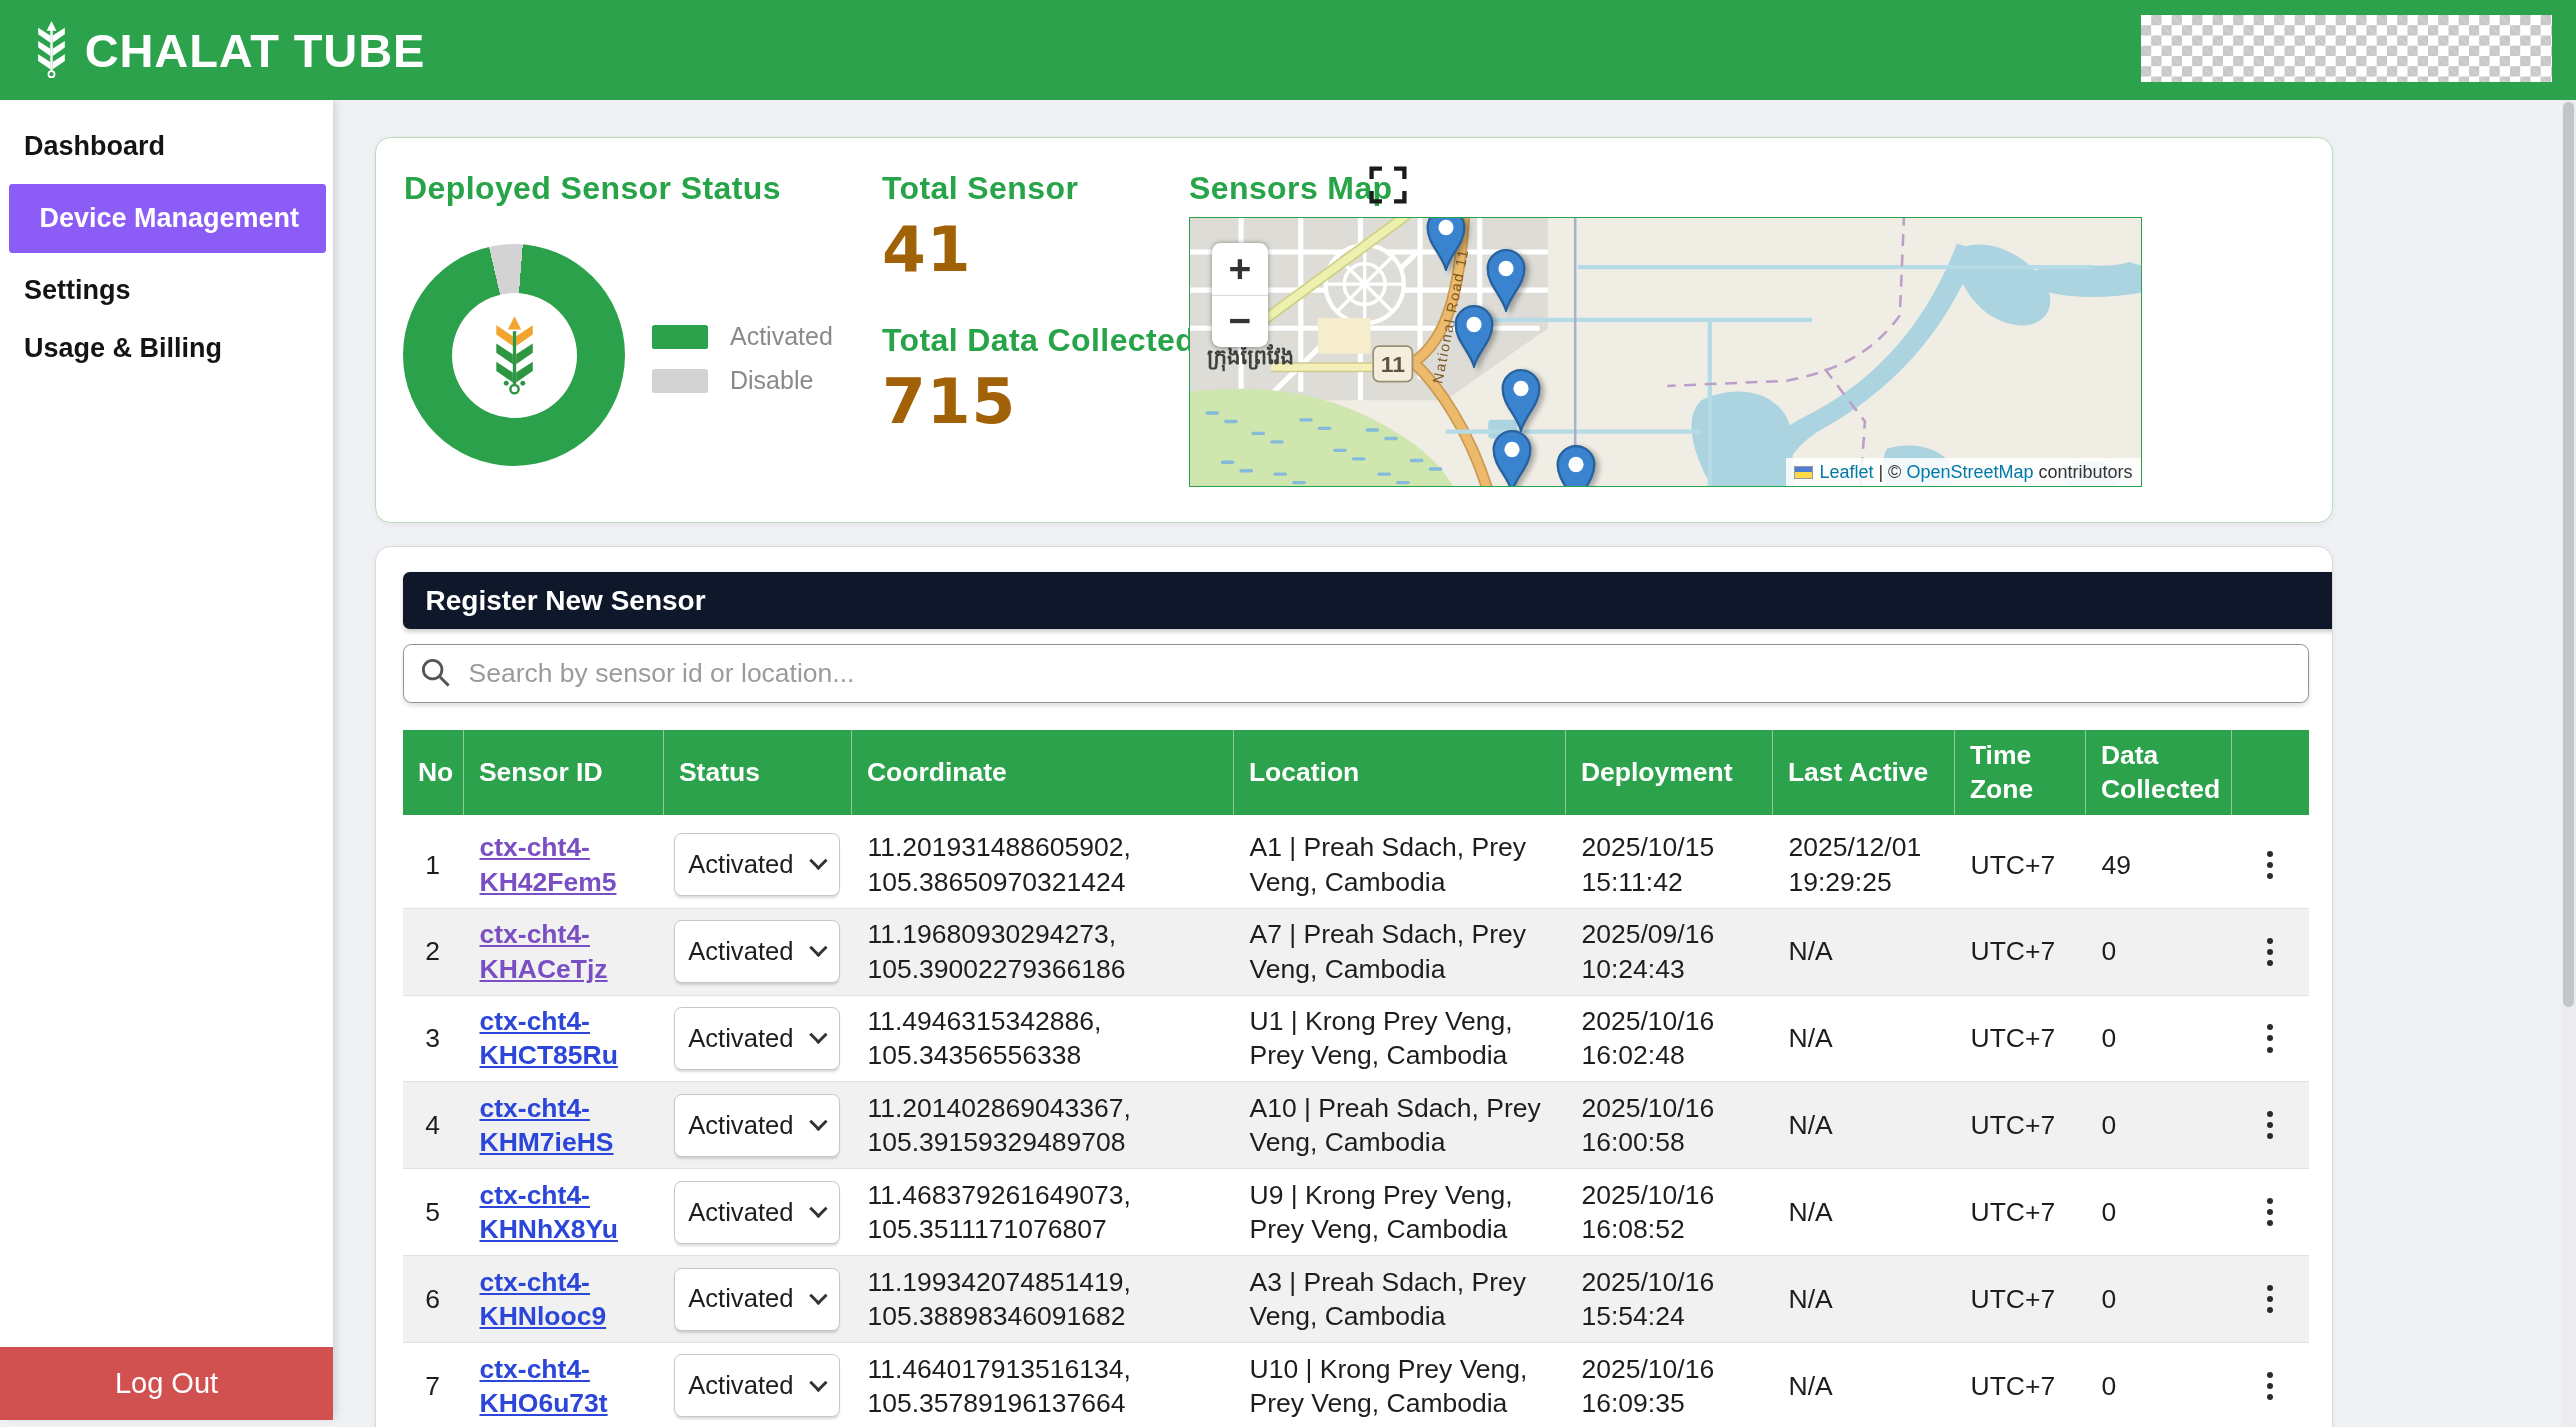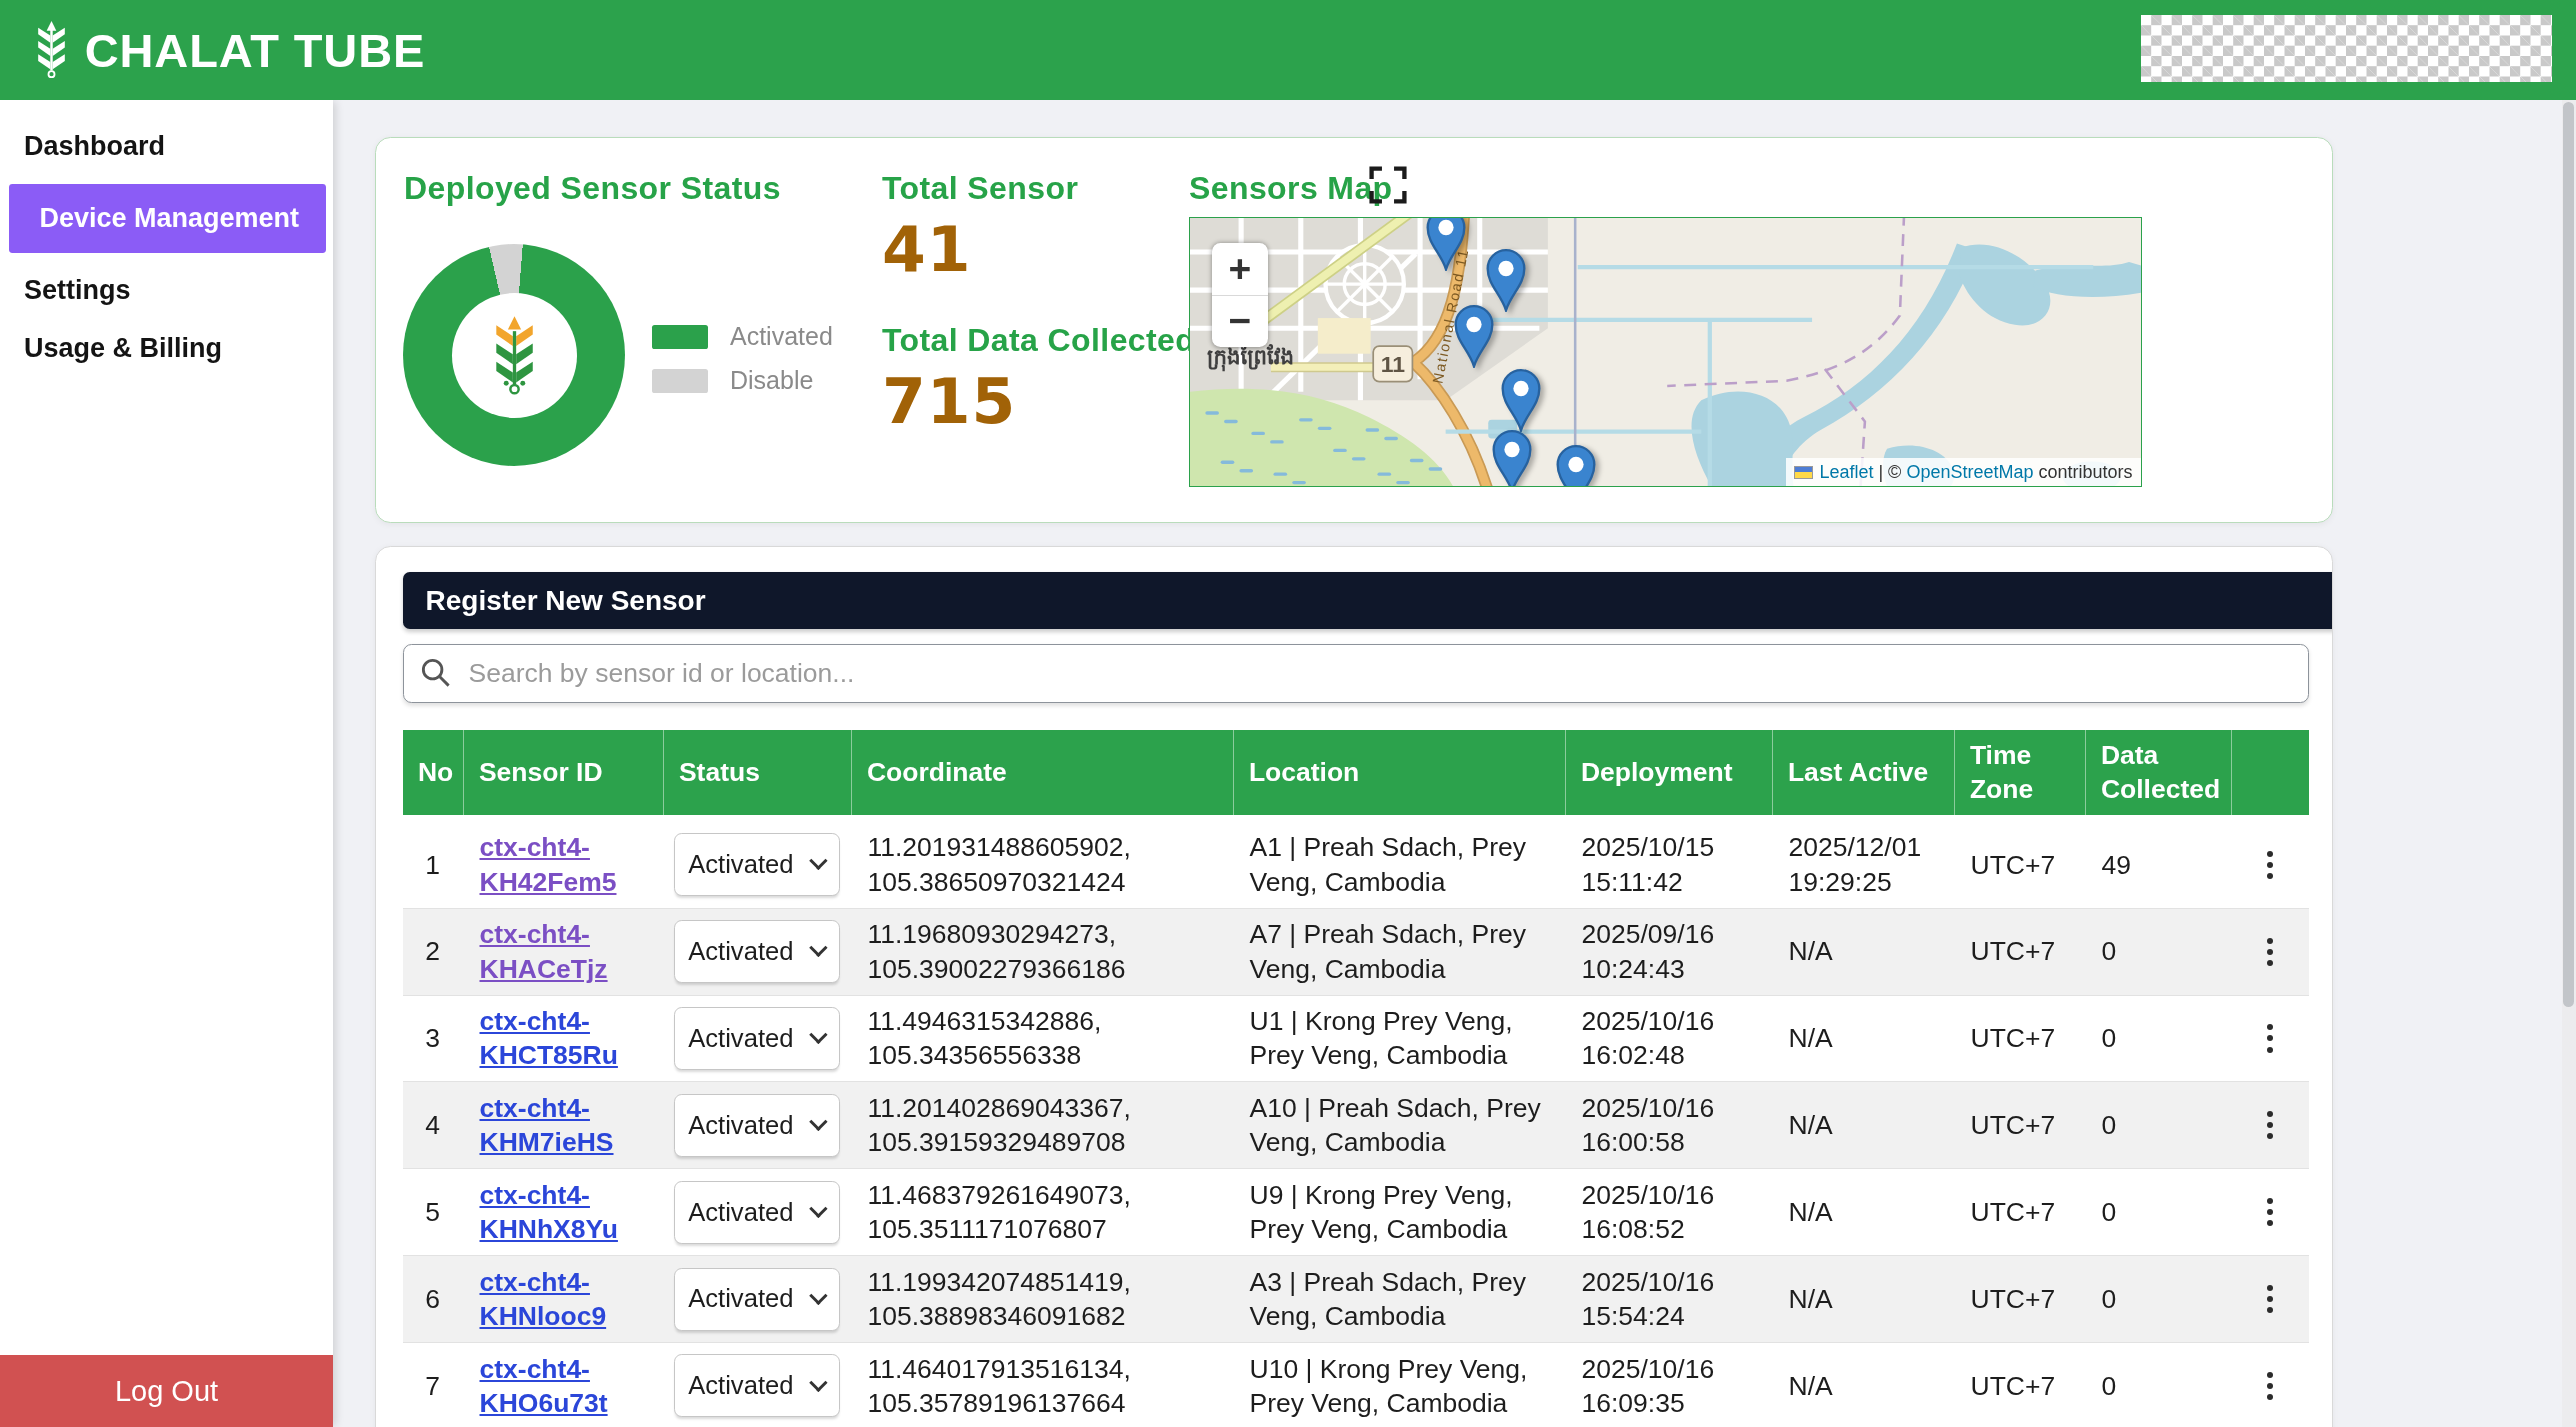--- a/index.html
+++ b/index.html
@@ -12,21 +12,21 @@
   .brand { display:flex; align-items:center; gap:13.7px; }
   .brand svg { height:58px; width:39px; }
   .brand-title { color:#fff; font-size:47px; font-weight:800; letter-spacing:0.9px; }
   .redacted { position:absolute; right:24px; top:15.4px; width:411px; height:67px;
     background-image:
       linear-gradient(45deg,#c9c9c9 25%,transparent 25%,transparent 75%,#c9c9c9 75%),
       linear-gradient(45deg,#c9c9c9 25%,#ffffff 25%,#ffffff 75%,#c9c9c9 75%);
     background-size:20.5px 20.5px; background-position:0 0,10.2px 10.2px; }
 
   
-  .sidebar { position:absolute; top:100px; left:0; width:333px; bottom:0; background:#fff;
+  .sidebar { position:absolute; top:100px; left:0; width:333px; bottom:8px; background:#fff;
     box-shadow:5.1px 0 8.5px -1.7px rgba(0,0,0,.14); z-index:20; }
   .sidenav { padding-top:17px; }
   .side-item { font-size:27px; font-weight:700; color:#141414; padding:13.7px 0 13.7px 24px; cursor:pointer; }
   .side-item.active { background:#8b5cf6; color:#fff; margin:8.5px 6.8px 8.5px 8.5px;
     padding:19px 0 19px 31px; border-radius:3.4px; }
   .logout-btn { position:absolute; bottom:0; left:0; width:333px; height:73px; background:#d15151;
     color:#fff; font-size:29px; font-weight:400; display:flex; align-items:center; justify-content:center; cursor:pointer; }
 
   
   .main { position:absolute; left:333px; top:100px; right:0; bottom:0; background:#f0f1f5; }

